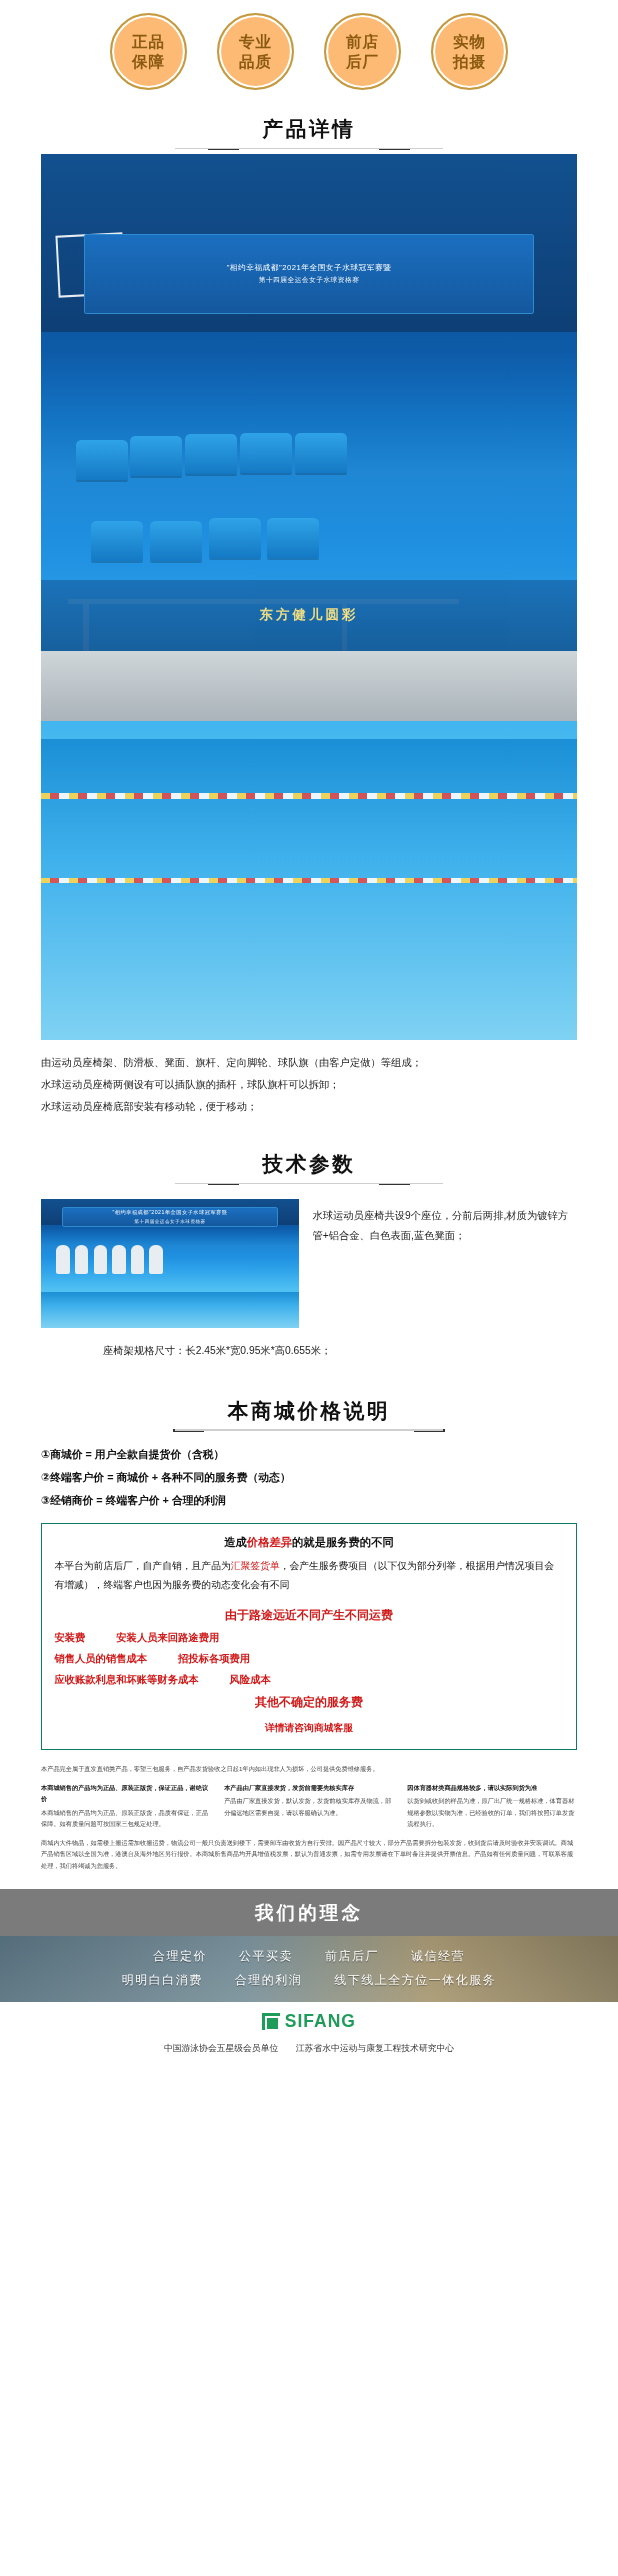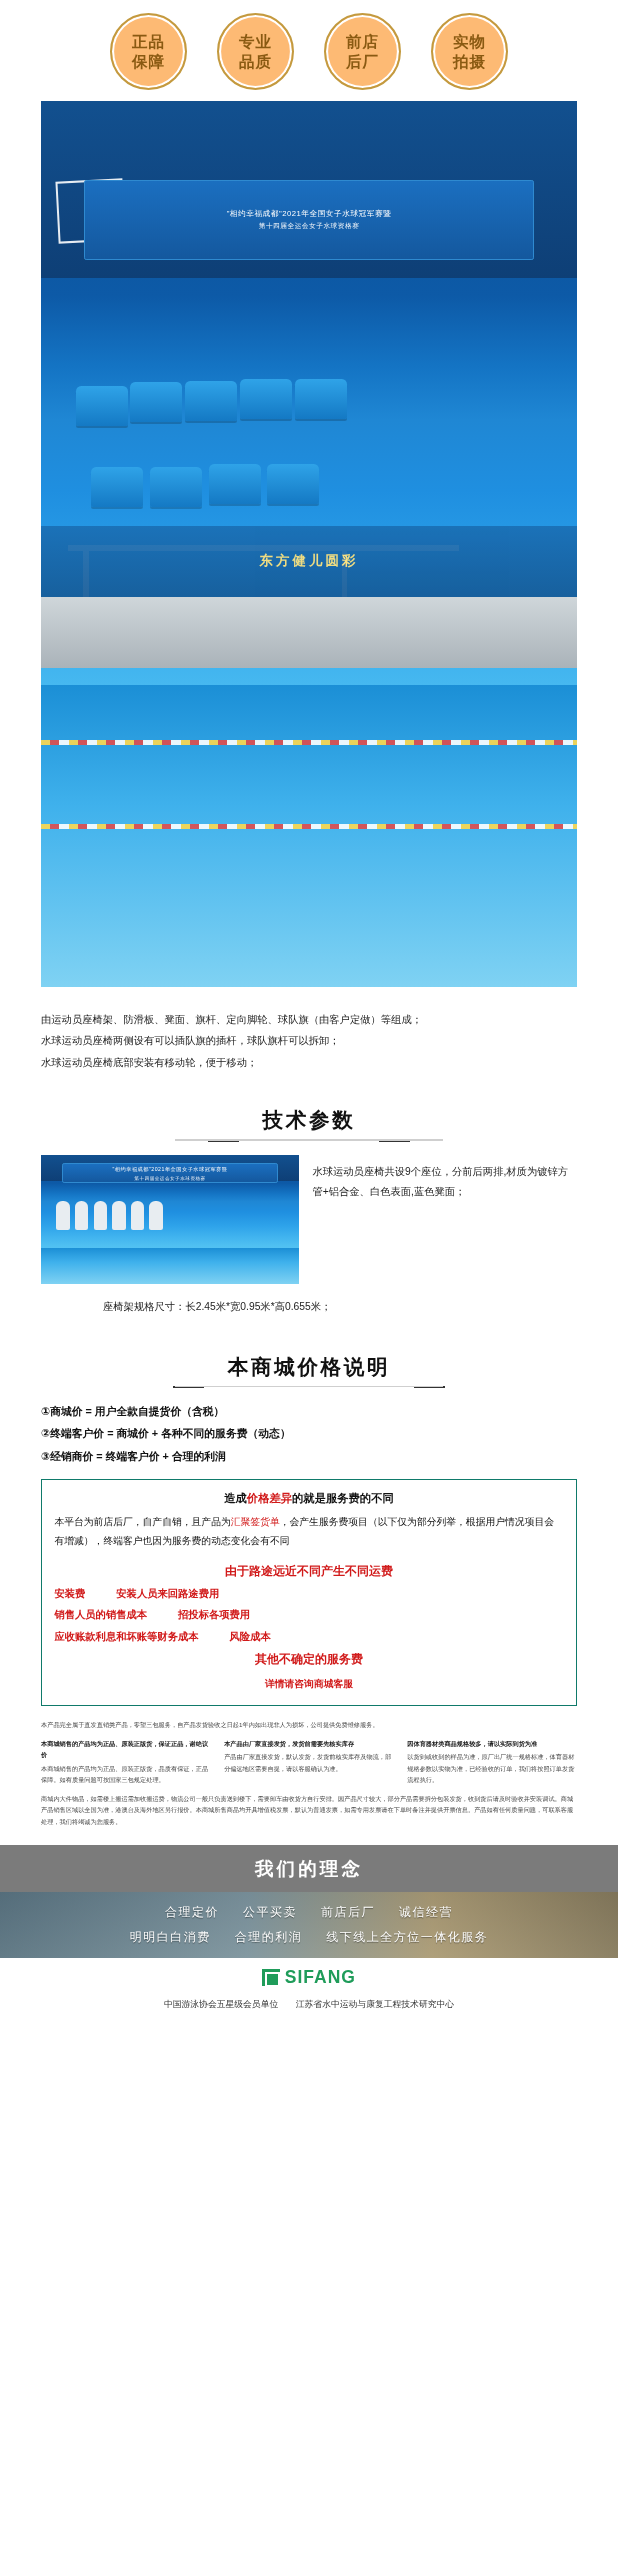--- a/index.html
+++ b/index.html
@@ -259,21 +259,21 @@
   .slogan-band .lines {
     position:relative;
     height:100%;
     display:flex; flex-direction:column;
     align-items:center; justify-content:center;
     gap:7.2px;
     color:#ffffff;
     font-size:12px; letter-spacing:1.5px;
     text-shadow:0 0.5px 1px rgba(0,0,0,.45);
   }
-  .slogan-band .lines .row { display:flex; gap:24px; }
+  .slogan-band .lines .row { display:flex; gap:32px; }
 
   .brand-band {
     background:#ffffff;
     padding:9.3px 0 3.1px 0;
     display:flex; justify-content:center; align-items:center;
   }
   .brand {
     display:flex; align-items:center; gap:5.2px;
   }
   .brand .mark {
@@ -314,20 +314,27 @@
     <div class="badge">
       <span>前店</span>
       <span>后厂</span>
     </div>
     <div class="badge">
       <span>实物</span>
       <span>拍摄</span>
     </div>
   </div>
 
+  <div class="sec-title-wrap">
+    <div class="sec-title">
+      <span class="bar-l"></span>
+      <span>产品详情</span>
+      <span class="bar-r"></span>
+    </div>
+  </div>
 
   <div class="photo photo-main">
     <div class="scene">
       <div class="hall-top"></div>
       <div class="logo-box"></div>
       <div class="banner">
         <div>"相约幸福成都"2021年全国女子水球冠军赛暨</div>
         <div class="l2">第十四届全运会女子水球资格赛</div>
       </div>
 
@@ -348,21 +355,21 @@
 
       <div class="wallband">东方健儿圆彩</div>
       <div class="deck"></div>
       <div class="water">
         <div class="lane" style="top:18%;"></div>
         <div class="lane" style="top:46%;"></div>
       </div>
     </div>
   </div>
 
-  <div class="para" style="margin-top:23px;">
+  <div class="para" style="margin-top:13px;">
     <p>由运动员座椅架、防滑板、凳面、旗杆、定向脚轮、球队旗（由客户定做）等组成；</p>
     <p>水球运动员座椅两侧设有可以插队旗的插杆，球队旗杆可以拆卸；</p>
     <p>水球运动员座椅底部安装有移动轮，便于移动；</p>
   </div>
 
   <div class="sec-title-wrap" style="margin-top:18.5px;">
     <div class="sec-title">
       <span class="bar-l"></span>
       <span>技术参数</span>
       <span class="bar-r"></span>

